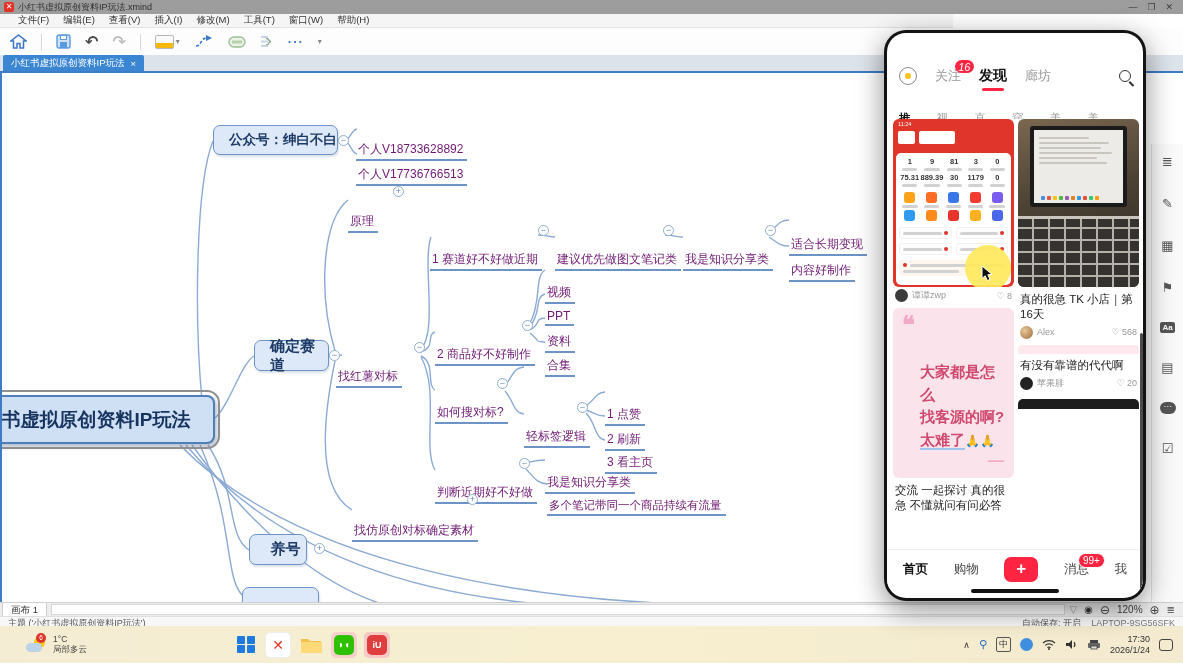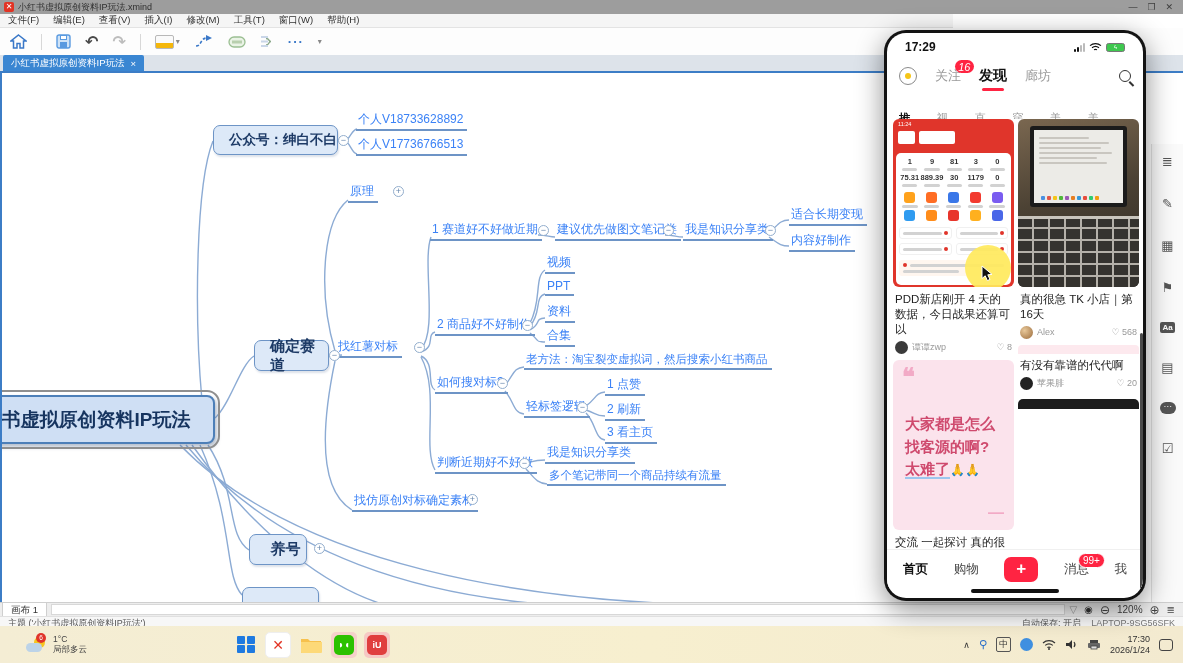--- a/index.html
+++ b/index.html
@@ -5,33 +5,33 @@
   * { margin:0; padding:0; box-sizing:border-box; }
   html,body { width:1183px; height:666px; }
   body { font-family:"Liberation Sans","DejaVu Sans",sans-serif; }
   .screen { position:relative; width:1183px; height:666px; overflow:hidden; background:#fff; }
 
   
   .titlebar { position:absolute; left:0; top:0; width:1183px; height:14px; background:#9d9d9d; display:flex; align-items:center; padding:0 4px; gap:4px; }
   .titlebar .xicon { width:10px; height:10px; background:#e23324; border-radius:2px; color:#fff; font-size:8px; line-height:10px; text-align:center; font-weight:bold; }
   .titlebar .ttext { font-size:9px; color:#2e2e2e; }
   .winctl { margin-left:auto; display:flex; gap:10px; color:#3c3c3c; font-size:9px; padding-right:6px; }
-  .menubar { position:absolute; left:0; top:14px; width:953px; height:14px; background:#f5f5f5; display:flex; align-items:center; gap:14px; padding:0 8px; border-bottom:1px solid #e3e3e3; }
+  .menubar { position:absolute; left:0; top:14px; width:953px; height:14px; background:#f5f5f5; display:flex; align-items:center; gap:14px; padding:0 18px; border-bottom:1px solid #e3e3e3; }
   .menubar span { font-size:9.5px; color:#333; cursor:default; }
   .toolbar { position:absolute; left:0; top:28px; width:1183px; height:27px; background:#fdfdfd; display:flex; align-items:center; gap:14px; padding:0 10px; }
   .tsep { width:1px; height:16px; background:#d8d8d8; }
   .tbtn { display:flex; align-items:center; gap:2px; }
   .tabrow { position:absolute; left:0; top:55px; width:1183px; height:16px; background:#dde3ea; display:flex; align-items:flex-end; }
   .doctab { height:16px; background:#3a86d2; color:#fff; font-size:9.5px; display:flex; align-items:center; gap:6px; padding:0 8px; margin-left:3px; border-radius:2px 2px 0 0; }
 
   
   .canvas { position:absolute; left:0; top:71px; width:1183px; height:531px; background:#fff; border-top:2px solid #3c7dc6; border-left:2px solid #3c7dc6; overflow:hidden; }
   .mm-box { position:absolute; background:#dde9f8; border:1.5px solid #6d94c6; border-radius:7px; color:#1d3a66; display:flex; align-items:center; justify-content:center; font-weight:bold; box-shadow:1px 2px 2px rgba(120,140,170,.25);padding-left:15px; }
   .mm-central { position:absolute; background:#cfdff4; border:2px solid #4d7fb8; border-radius:8px; color:#16345f; display:flex; align-items:center; justify-content:center; font-weight:bold; outline:2px solid #8f8f8f; outline-offset:3px; box-shadow:2px 3px 4px rgba(90,110,140,.45); }
-  .mm-line { position:absolute; border-bottom:2px solid #6d94c6; padding:0 4px 1px 2px; color:#3b82f6; font-size:12px; white-space:nowrap; }
+  .mm-line { position:absolute; border-bottom:2px solid #6d94c6; padding:0 4px 1px 2px; color:#701a75; font-size:12px; white-space:nowrap;margin-top:30px; }
   .xp { position:absolute; width:11px; height:11px; border:1px solid #93aecd; border-radius:50%; background:#fff; color:#6787ad; font-size:9px; line-height:9px; text-align:center; }
   .rsidebar { position:absolute; right:0; top:71px; width:32px; height:531px; background:#fafafa; border-left:1px solid #e2e2e2; display:flex; flex-direction:column; align-items:center; padding-top:10px; gap:27px; color:#555; font-size:13px; }
   .rsidebar .aa { background:#555; color:#fff; font-size:8px; border-radius:2px; padding:1px 2px; font-weight:bold; }
   .rsidebar .cmt { background:#555; color:#fff; border-radius:7px; padding:0 4px; font-size:8px; height:12px; line-height:10px; }
 
   
   .sheetbar { position:absolute; left:0; top:602px; width:1183px; height:14px; background:#ededed; border-top:1px solid #cfcfcf; display:flex; align-items:center; }
   .sheettab { background:#fff; border:1px solid #cfcfcf; border-bottom:none; font-size:9.5px; color:#333; padding:1px 8px; margin-left:2px; }
   .sheetfill { flex:1; height:11px; background:#fff; border:1px solid #d8d8d8; margin:0 4px; }
   .zoomctl { display:flex; align-items:center; gap:7px; padding-right:8px; color:#444; font-size:10px; }
@@ -114,21 +114,21 @@
   .lapscr .ln { height:2px; background:#c9c6c0; border-radius:1px; margin:3px 2px; }
   .lapdock { position:absolute; left:8%; bottom:2px; width:84%; height:5px; display:flex; gap:2px; }
   .lapdock i { width:4px; height:4px; border-radius:1px; }
   .lapkb { position:absolute; left:0; bottom:0; width:100%; height:42%; background:#35332f;
            background-image:repeating-linear-gradient(90deg,transparent 0 14px,#b5b1a9 14px 16px),repeating-linear-gradient(0deg,transparent 0 10px,#b5b1a9 10px 12px);
            border-top:3px solid #c9c5bd; }
 
   
   .pink { background:#fbe3ec; padding:8px 9px; }
   .pink .q { color:#f2aac6; font-size:24px; font-weight:bold; line-height:.8; font-family:"Liberation Serif",serif; }
-  .pink .l { font-size:15px; font-weight:bold; color:#cf4a6e; line-height:1.5; margin-left:3px; }
+  .pink .l { font-size:15px; font-weight:bold; color:#cf4a6e; line-height:1.5; margin-left:18px; }
   .pink .ul { border-bottom:2px solid #9cc6ee; }
   .pink .dash { position:absolute; right:10px; bottom:8px; color:#f2aac6; font-weight:bold; }
 
   
   .helpc { background:#fff; border:1px solid #f2f2f2; padding:7px 8px; }
   .helpc .l { font-size:14.5px; font-weight:bold; color:#222; line-height:1.45; }
   .fig { position:relative; width:92px; margin:8px auto 0; height:84px; }
   .hair { width:54px; height:28px; background:#8a5a3a; border-radius:27px 27px 6px 6px; margin:0 auto; }
   .face { width:44px; height:18px; background:#fce3cd; border-radius:0 0 18px 18px; margin:-2px auto 0; text-align:center; color:#6b4a33; font-size:7px; letter-spacing:2px; }
   .body { width:86px; height:22px; background:#b9da90; border-radius:10px 10px 0 0; margin:-2px auto 0; }
@@ -276,21 +276,20 @@
     <div class="mm-line" style="left:553px;top:148px;">建议优先做图文笔记类</div>
     <div class="mm-line" style="left:681px;top:148px;">我是知识分享类</div>
     <div class="mm-line" style="left:787px;top:133px;">适合长期变现</div>
     <div class="mm-line" style="left:787px;top:159px;">内容好制作</div>
     <div class="mm-line" style="left:433px;top:243px;">2 商品好不好制作</div>
     <div class="mm-line" style="left:543px;top:181px;">视频</div>
     <div class="mm-line" style="left:543px;top:206px;">PPT</div>
     <div class="mm-line" style="left:543px;top:230px;">资料</div>
     <div class="mm-line" style="left:543px;top:254px;">合集</div>
     <div class="mm-line" style="left:433px;top:301px;">如何搜对标?</div>
-    <div class="mm-line" style="left:522px;top:279px;font-size:11.5px;">老方法：淘宝裂变虚拟词，然后搜索小红书商品</div>
     <div class="mm-line" style="left:522px;top:325px;">轻标签逻辑</div>
     <div class="mm-line" style="left:603px;top:303px;">1 点赞</div>
     <div class="mm-line" style="left:603px;top:328px;">2 刷新</div>
     <div class="mm-line" style="left:603px;top:351px;">3 看主页</div>
     <div class="mm-line" style="left:433px;top:381px;">判断近期好不好做</div>
     <div class="mm-line" style="left:543px;top:371px;">我是知识分享类</div>
     <div class="mm-line" style="left:545px;top:395px;font-size:11.5px;">多个笔记带同一个商品持续有流量</div>
     <div class="mm-line" style="left:350px;top:419px;">找仿原创对标确定素材</div>
 
     <div class="xp" style="left:336px;top:62px;">−</div>
@@ -397,35 +396,20 @@
         <div>17:30</div>
         <div>2026/1/24</div>
       </div>
       <span style="width:14px;height:12px;border:1.2px solid #444;border-radius:3px;display:inline-block;"></span>
     </div>
   </div>
 
   <div class="phone">
     <div class="pscreen">
 
-      <div class="pstatus">
-        <span class="ptime">17:29</span>
-        <span class="psr">
-          <span class="sigbars">
-              <i style="height:3px"></i>
-              <i style="height:5px"></i>
-              <i style="height:7px;background:#bbb"></i>
-              <i style="height:9px;background:#bbb"></i>
-            </span>
-          <svg width="13" height="10" viewBox="0 0 14 11">
-              <path d="M1 4 A9 9 0 0 1 13 4 M3.2 6.4 A6 6 0 0 1 10.8 6.4 M5.4 8.6 A3 3 0 0 1 8.6 8.6" fill="none" stroke="#111" stroke-width="1.4"></path>
-            </svg>
-          <span class="batt">ϟ</span>
-        </span>
-      </div>
 
       <div class="pnav">
         <span class="liveicon">
             <i></i>
           </span>
         <span class="t" style="position:relative;">
           <span>关注</span>
           <span class="navbadge">16</span>
         </span>
         <span class="t on">发现</span>
@@ -518,21 +502,20 @@
                       <span class="bar" style="flex:1;margin:0;"></span>
                     </span>
                     <span class="bar" style="width:55%;margin:0;"></span>
                   </div>
               </div>
               <div class="hl-circle"></div>
               <svg class="cursor" width="13" height="17" viewBox="0 0 13 17">
                   <path d="M1 1 L1 13.5 L4.2 10.8 L6.4 15.6 L9 14.4 L6.8 9.8 L11 9.4 Z" fill="#111" stroke="#fff" stroke-width="1"></path>
                 </svg>
             </div>
-            <div class="ctitle">PDD新店刚开 4 天的数据，今日战果还算可以</div>
             <div class="crow">
               <span class="cava" style="background:#3b3b3b;"></span>
               <span class="cname">谭谭zwp</span>
               <span class="clike"><span>♡</span> <span>8</span></span>
             </div>
           </div>
 
           <div>
             <div class="cardimg pink" style="height:170px;">
               <div class="q">❝</div>

